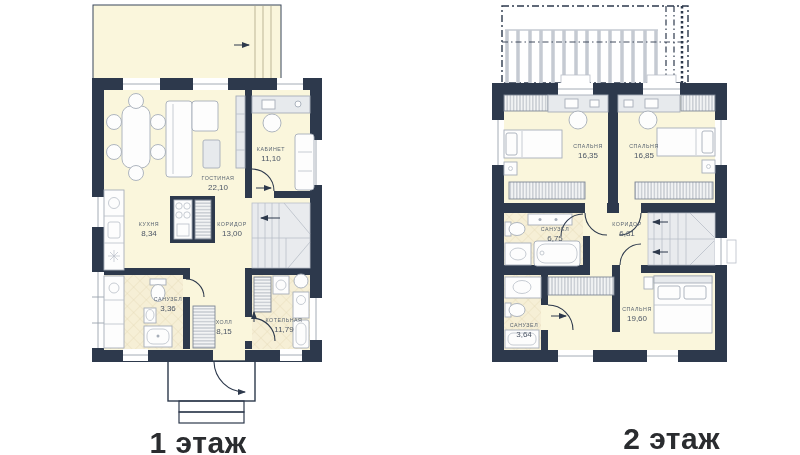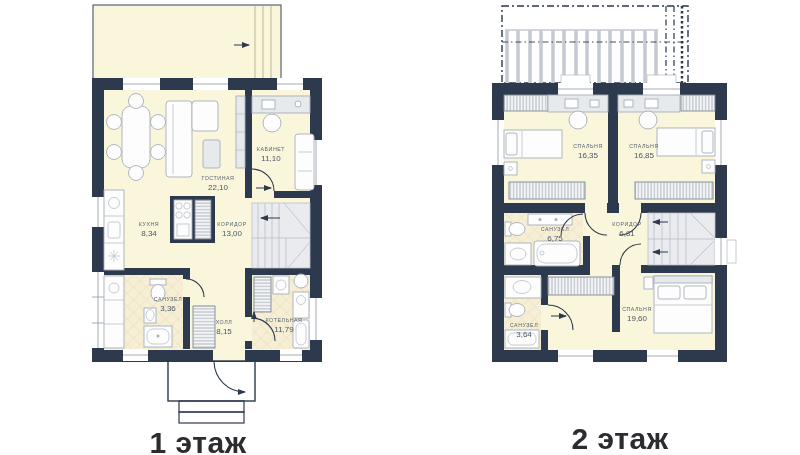--- a/index.html
+++ b/index.html
@@ -20,21 +20,21 @@
   .sline{stroke:#b9bfc8;stroke-width:0.8;}
   .slat{stroke:#c5cad2;stroke-width:3.5;}
   .stepln{stroke:#bdb697;stroke-width:1;}
   .wardrobe{stroke:#7e8795;stroke-width:0.9;}
   .roomname{font-family:"Liberation Sans",sans-serif;font-size:5.3px;font-weight:500;
             fill:#5a6572;letter-spacing:0.55px;text-anchor:middle;}
   .roomarea{font-family:"Liberation Sans",sans-serif;font-size:8px;fill:#4c5666;text-anchor:middle;}
   .floor-title{position:absolute;width:200px;text-align:center;font-size:30px;font-weight:700;
                color:#2a2c2f;letter-spacing:0.5px;}
   .t1{left:98px;top:426px;}
-  .t2{left:520px;top:422px;}
+  .t2{left:520px;top:422px;text-align:right;}
 </style>
 </head>
 <body>
 
 <div class="canvas">
 <svg width="800" height="455" viewBox="0 0 800 455">
   <defs>
     <pattern id="tile" width="9" height="9" patternUnits="userSpaceOnUse" patternTransform="rotate(45)">
       <rect width="9" height="9" fill="#f6efd6"></rect>
       <path d="M0 0H9M0 0V9" stroke="#e4d9b6" stroke-width="0.8"></path>

